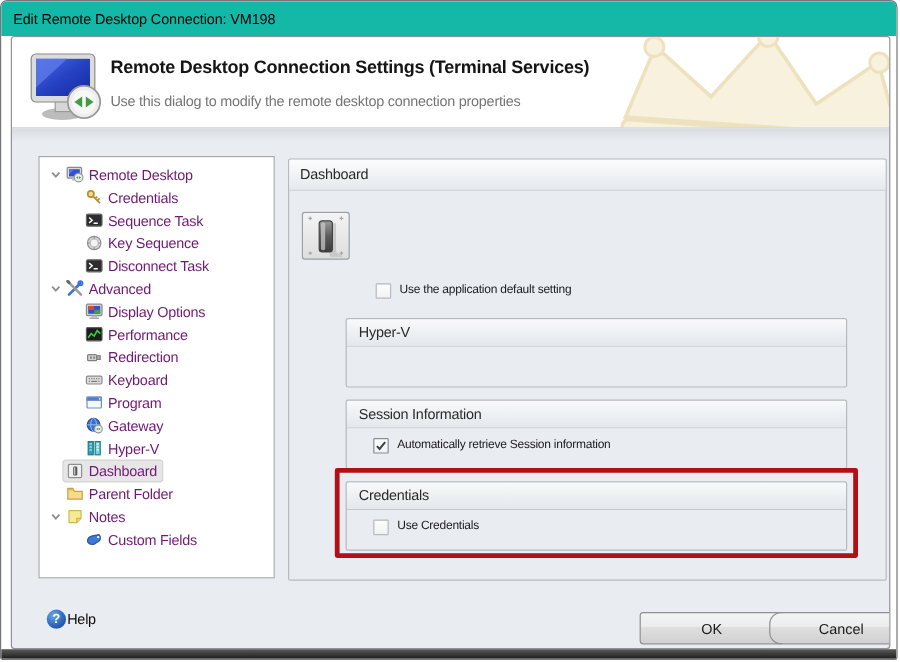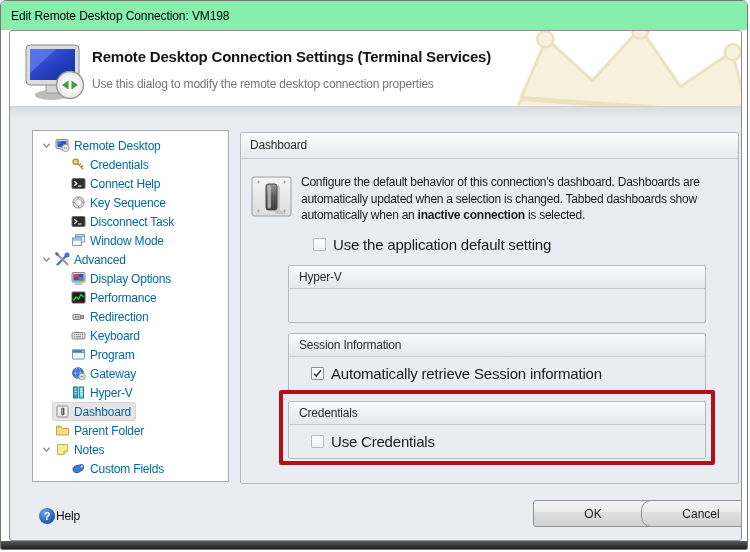--- a/index.html
+++ b/index.html
@@ -1,60 +1,60 @@
 <!DOCTYPE html>
 <html><head>
 <meta charset="utf-8">
 <style>
   html,body{margin:0;padding:0;background:#fff;}
   body{width:750px;height:552px;font-family:"Liberation Sans",sans-serif;-webkit-font-smoothing:antialiased;}
   .window{position:relative;width:748px;height:550px;border:1px solid #767676;border-radius:6px 6px 2px 2px;background:#fff;overflow:hidden;box-sizing:border-box;}
-  .titlebar{position:absolute;left:0;top:0;right:0;height:29px;background:#86efac;padding-left:44px;}
+  .titlebar{position:absolute;left:0;top:0;right:0;height:29px;background:#14b8a6;padding-left:44px;}
   .titlebar .title{position:absolute;left:10px;top:8px;font-size:12px;color:#000;letter-spacing:-0.1px;}
   .bottom-band{position:absolute;left:0;right:0;bottom:0;height:8px;background:linear-gradient(#5a5a5a,#1d1d1d);}
   .dialog{position:absolute;left:8px;top:29px;width:733px;height:511px;border:1px solid #8f9296;border-radius:3px;background:#e9edf1;box-sizing:border-box;overflow:hidden;}
   .dlg-header{position:absolute;left:0;top:0;right:0;height:75px;background:#ffffff;border-bottom:1px solid #cfd3d6;overflow:hidden;}
   .header-sep{position:absolute;left:0;right:0;top:76px;height:11px;background:linear-gradient(#d9dcdf,#e9edf1);}
   .hdr-icon{position:absolute;left:14px;top:12px;width:68px;height:58px;}
   .hdr-title{position:absolute;left:82px;top:17px;font-size:15px;font-weight:bold;color:#151515;letter-spacing:-0.2px;}
   .hdr-sub{position:absolute;left:82px;top:46px;font-size:12px;color:#757575;letter-spacing:-0.2px;}
   .crown{position:absolute;right:-22px;top:-10px;width:270px;height:108px;opacity:0.9;}
   
   .tree-panel{position:absolute;left:22px;top:99px;width:197px;height:352px;background:#fff;border:1px solid #a7abaf;box-sizing:border-box;padding-top:5px;overflow:hidden;}
-  .tree-row{position:relative;height:19px;display:flex;align-items:center;font-size:12px;color:#0369a1;letter-spacing:-0.2px;cursor:default;white-space:nowrap;}
+  .tree-row{position:relative;height:19px;display:flex;align-items:center;font-size:12px;color:#701a75;letter-spacing:-0.2px;cursor:default;white-space:nowrap;}
   .tree-row.lv0{padding-left:6px;}
   .tree-row.lv1{padding-left:36px;}
   .expander{width:14px;height:14px;display:inline-flex;align-items:center;justify-content:center;flex:0 0 14px;}
   .tree-content{display:inline-flex;align-items:center;gap:4px;padding:1px 4px 1px 2px;border-radius:2px;}
   .tree-row.selected .tree-content{background:#e6e6e6;box-shadow:0 0 0 1px #d3d3d3;}
   .tree-icon{width:15px;height:15px;display:inline-flex;flex:0 0 15px;}
   .tree-icon svg{width:15px;height:15px;}
   
   .groupbox{position:absolute;left:230px;top:101px;width:499px;height:352px;border:1px solid #b5babf;border-radius:2px;box-sizing:border-box;background:#e9edf1;}
   .gb-header{height:25px;line-height:25px;background:linear-gradient(#fbfcfd,#e6eaed);border-bottom:1px solid #c4c8cc;border-radius:2px 2px 0 0;font-size:12px;color:#2a2a2a;padding-left:9px;letter-spacing:-0.2px;}
   .switch-icon{position:absolute;left:10px;top:43px;width:41px;height:41px;}
   .desc{position:absolute;left:60px;top:41px;width:412px;font-size:12px;line-height:16.5px;color:#1b1b1b;letter-spacing:-0.25px;}
   .cb{width:13px;height:13px;box-sizing:border-box;background:linear-gradient(#fdfdfd,#f0f3f5);border:1px solid #8b9097;border-radius:1px;display:inline-flex;align-items:center;justify-content:center;flex:0 0 13px;}
   .cb.light{border-color:#b6bcc2;}
   .cb svg{width:11px;height:11px;display:none;}
   .cb.checked svg{display:block;}
-  .cb-row{position:absolute;display:flex;align-items:center;gap:7px;font-size:15px;color:#1b1b1b;letter-spacing:-0.2px;white-space:nowrap;}
+  .cb-row{position:absolute;display:flex;gap:7px;font-size:10px;color:#1b1b1b;letter-spacing:-0.2px;white-space:nowrap;}
   .default-row{left:72px;top:103px;}
   .section{position:absolute;left:47px;width:418px;height:58px;border:1px solid #b5babf;border-radius:2px;box-sizing:border-box;background:#e9edf1;}
   .sec-hyperv{top:132px;}
   .sec-session{top:200px;}
   .sec-cred{top:268px;}
   .sec-header{height:22px;line-height:22px;background:linear-gradient(#f8fafb,#e4e8eb);border-bottom:1px solid #c6cacd;border-radius:2px 2px 0 0;font-size:12px;color:#2a2a2a;padding-left:10px;letter-spacing:-0.2px;}
   .sec-cb{left:22px;top:31px;}
   .annotation{position:absolute;left:269px;top:359px;width:436px;height:75px;border:4px solid #b01116;border-radius:2px;box-sizing:border-box;pointer-events:none;}
   
   .help{position:absolute;left:29px;top:477px;display:flex;align-items:center;cursor:pointer;}
   .help-icon{width:16px;height:16px;border-radius:50%;background:radial-gradient(circle at 35% 30%,#6aa6e8,#2a62b8 60%,#16458e);color:#fff;font-size:11px;font-weight:bold;display:inline-flex;align-items:center;justify-content:center;}
   .help-label{font-size:12px;color:#0a0a0a;margin-left:1px;letter-spacing:-0.2px;}
-  .btn{position:absolute;top:469px;width:120px;height:27px;border:1px solid #8e9093;border-radius:3px;background:linear-gradient(#f4f4f4,#ececec 45%,#dfdfdf 46%,#d1d1d1);font-family:"Liberation Sans",sans-serif;font-size:12px;color:#1b1b1b;cursor:pointer;}
+  .btn{position:absolute;top:479px;width:120px;height:27px;border:1px solid #8e9093;border-radius:3px;background:linear-gradient(#f4f4f4,#ececec 45%,#dfdfdf 46%,#d1d1d1);font-family:"Liberation Sans",sans-serif;font-size:12px;color:#1b1b1b;cursor:pointer;}
   .btn-ok{left:523px;}
   .btn-cancel{left:631px;border-radius:10px;}
 </style>
 </head>
 <body>
 
 <div class="window">
   <div class="titlebar">
     <span class="title">Edit Remote Desktop Connection: VM198</span>
   </div>
@@ -128,21 +128,21 @@
         </div>
         <div class="tree-row lv1">
           <span class="tree-content">
             <span class="tree-icon">
               <svg viewBox="0 0 15 15">
                 <rect x="1" y="2.5" width="13" height="10" rx="1.3" fill="#2d2d2d" stroke="#6a6a6a"></rect>
                 <path d="M3.3 5.3 L5.8 7.5 L3.3 9.7" stroke="#fff" stroke-width="1.2" fill="none"></path>
                 <path d="M7 10 H10.5" stroke="#fff" stroke-width="1.2"></path>
               </svg>
             </span>
-            <span>Connect Help</span>
+            <span>Sequence Task</span>
           </span>
         </div>
         <div class="tree-row lv1">
           <span class="tree-content">
             <span class="tree-icon">
               <svg viewBox="0 0 15 15">
                 <circle cx="7.5" cy="7.5" r="5.6" fill="#dcdcdc" stroke="#8f8f8f"></circle>
                 <circle cx="7.5" cy="7.5" r="3.4" fill="#f4f4f4" stroke="#b5b5b5"></circle>
                 <path d="M7.5 2 v2 M7.5 11 v2 M2 7.5 h2 M11 7.5 h2" stroke="#8f8f8f" stroke-width="1"></path>
               </svg>
@@ -153,33 +153,20 @@
         <div class="tree-row lv1">
           <span class="tree-content">
             <span class="tree-icon">
               <svg viewBox="0 0 15 15">
                 <rect x="1" y="2.5" width="13" height="10" rx="1.3" fill="#2d2d2d" stroke="#6a6a6a"></rect>
                 <path d="M3.3 5.3 L5.8 7.5 L3.3 9.7" stroke="#fff" stroke-width="1.2" fill="none"></path>
                 <path d="M7 10 H10.5" stroke="#fff" stroke-width="1.2"></path>
               </svg>
             </span>
             <span>Disconnect Task</span>
-          </span>
-        </div>
-        <div class="tree-row lv1">
-          <span class="tree-content">
-            <span class="tree-icon">
-              <svg viewBox="0 0 15 15">
-                <rect x="4.5" y="1.5" width="9" height="7.5" fill="#eaf1fb" stroke="#7f9cc6"></rect>
-                <rect x="4.5" y="1.5" width="9" height="2" fill="#c9d9ef" stroke="#7f9cc6"></rect>
-                <rect x="1.5" y="5" width="9" height="7.5" fill="#f4f8fd" stroke="#7f9cc6"></rect>
-                <rect x="1.5" y="5" width="9" height="2" fill="#c9d9ef" stroke="#7f9cc6"></rect>
-              </svg>
-            </span>
-            <span>Window Mode</span>
           </span>
         </div>
         <div class="tree-row lv0">
           <span class="expander">
             <svg width="9" height="9" viewBox="0 0 9 9">
               <path d="M1.5 2.8 L4.5 6.2 L7.5 2.8" fill="none" stroke="#8f8f8f" stroke-width="1.5"></path>
             </svg>
           </span>
           <span class="tree-content">
             <span class="tree-icon">
@@ -355,21 +342,20 @@
         <rect x="1" y="1" width="39" height="39" rx="2" fill="url(#plate)" stroke="#9aa0a5"></rect>
         <path d="M6,6 h3 M7.5,4.5 v3" stroke="#a8a8a8" stroke-width="1"></path>
         <path d="M32,6 h3 M33.5,4.5 v3" stroke="#a8a8a8" stroke-width="1"></path>
         <path d="M6,35 h3 M7.5,33.5 v3" stroke="#a8a8a8" stroke-width="1"></path>
         <path d="M32,35 h3 M33.5,33.5 v3" stroke="#a8a8a8" stroke-width="1"></path>
         <path d="M18,10 h11 v24 l6,4 h-11 z" fill="#b3b3b3" opacity="0.55"></path>
         <rect x="15" y="8" width="11" height="26" rx="2.5" fill="url(#sw)" stroke="#444"></rect>
         <rect x="16.5" y="9.5" width="3.5" height="23" rx="1.5" fill="#cfcfcf" opacity="0.7"></rect>
       </svg>
 
-      <div class="desc"><span>Configure the default behavior of this connection's dashboard. Dashboards are automatically updated when a selection is changed. Tabbed dashboards show automatically when an </span><b>inactive connection</b><span> is selected.</span></div>
 
       <div class="cb-row default-row">
         <span class="cb light"></span>
         <span>Use the application default setting</span>
       </div>
 
       <div class="section sec-hyperv">
         <div class="sec-header">Hyper-V</div>
       </div>
 

